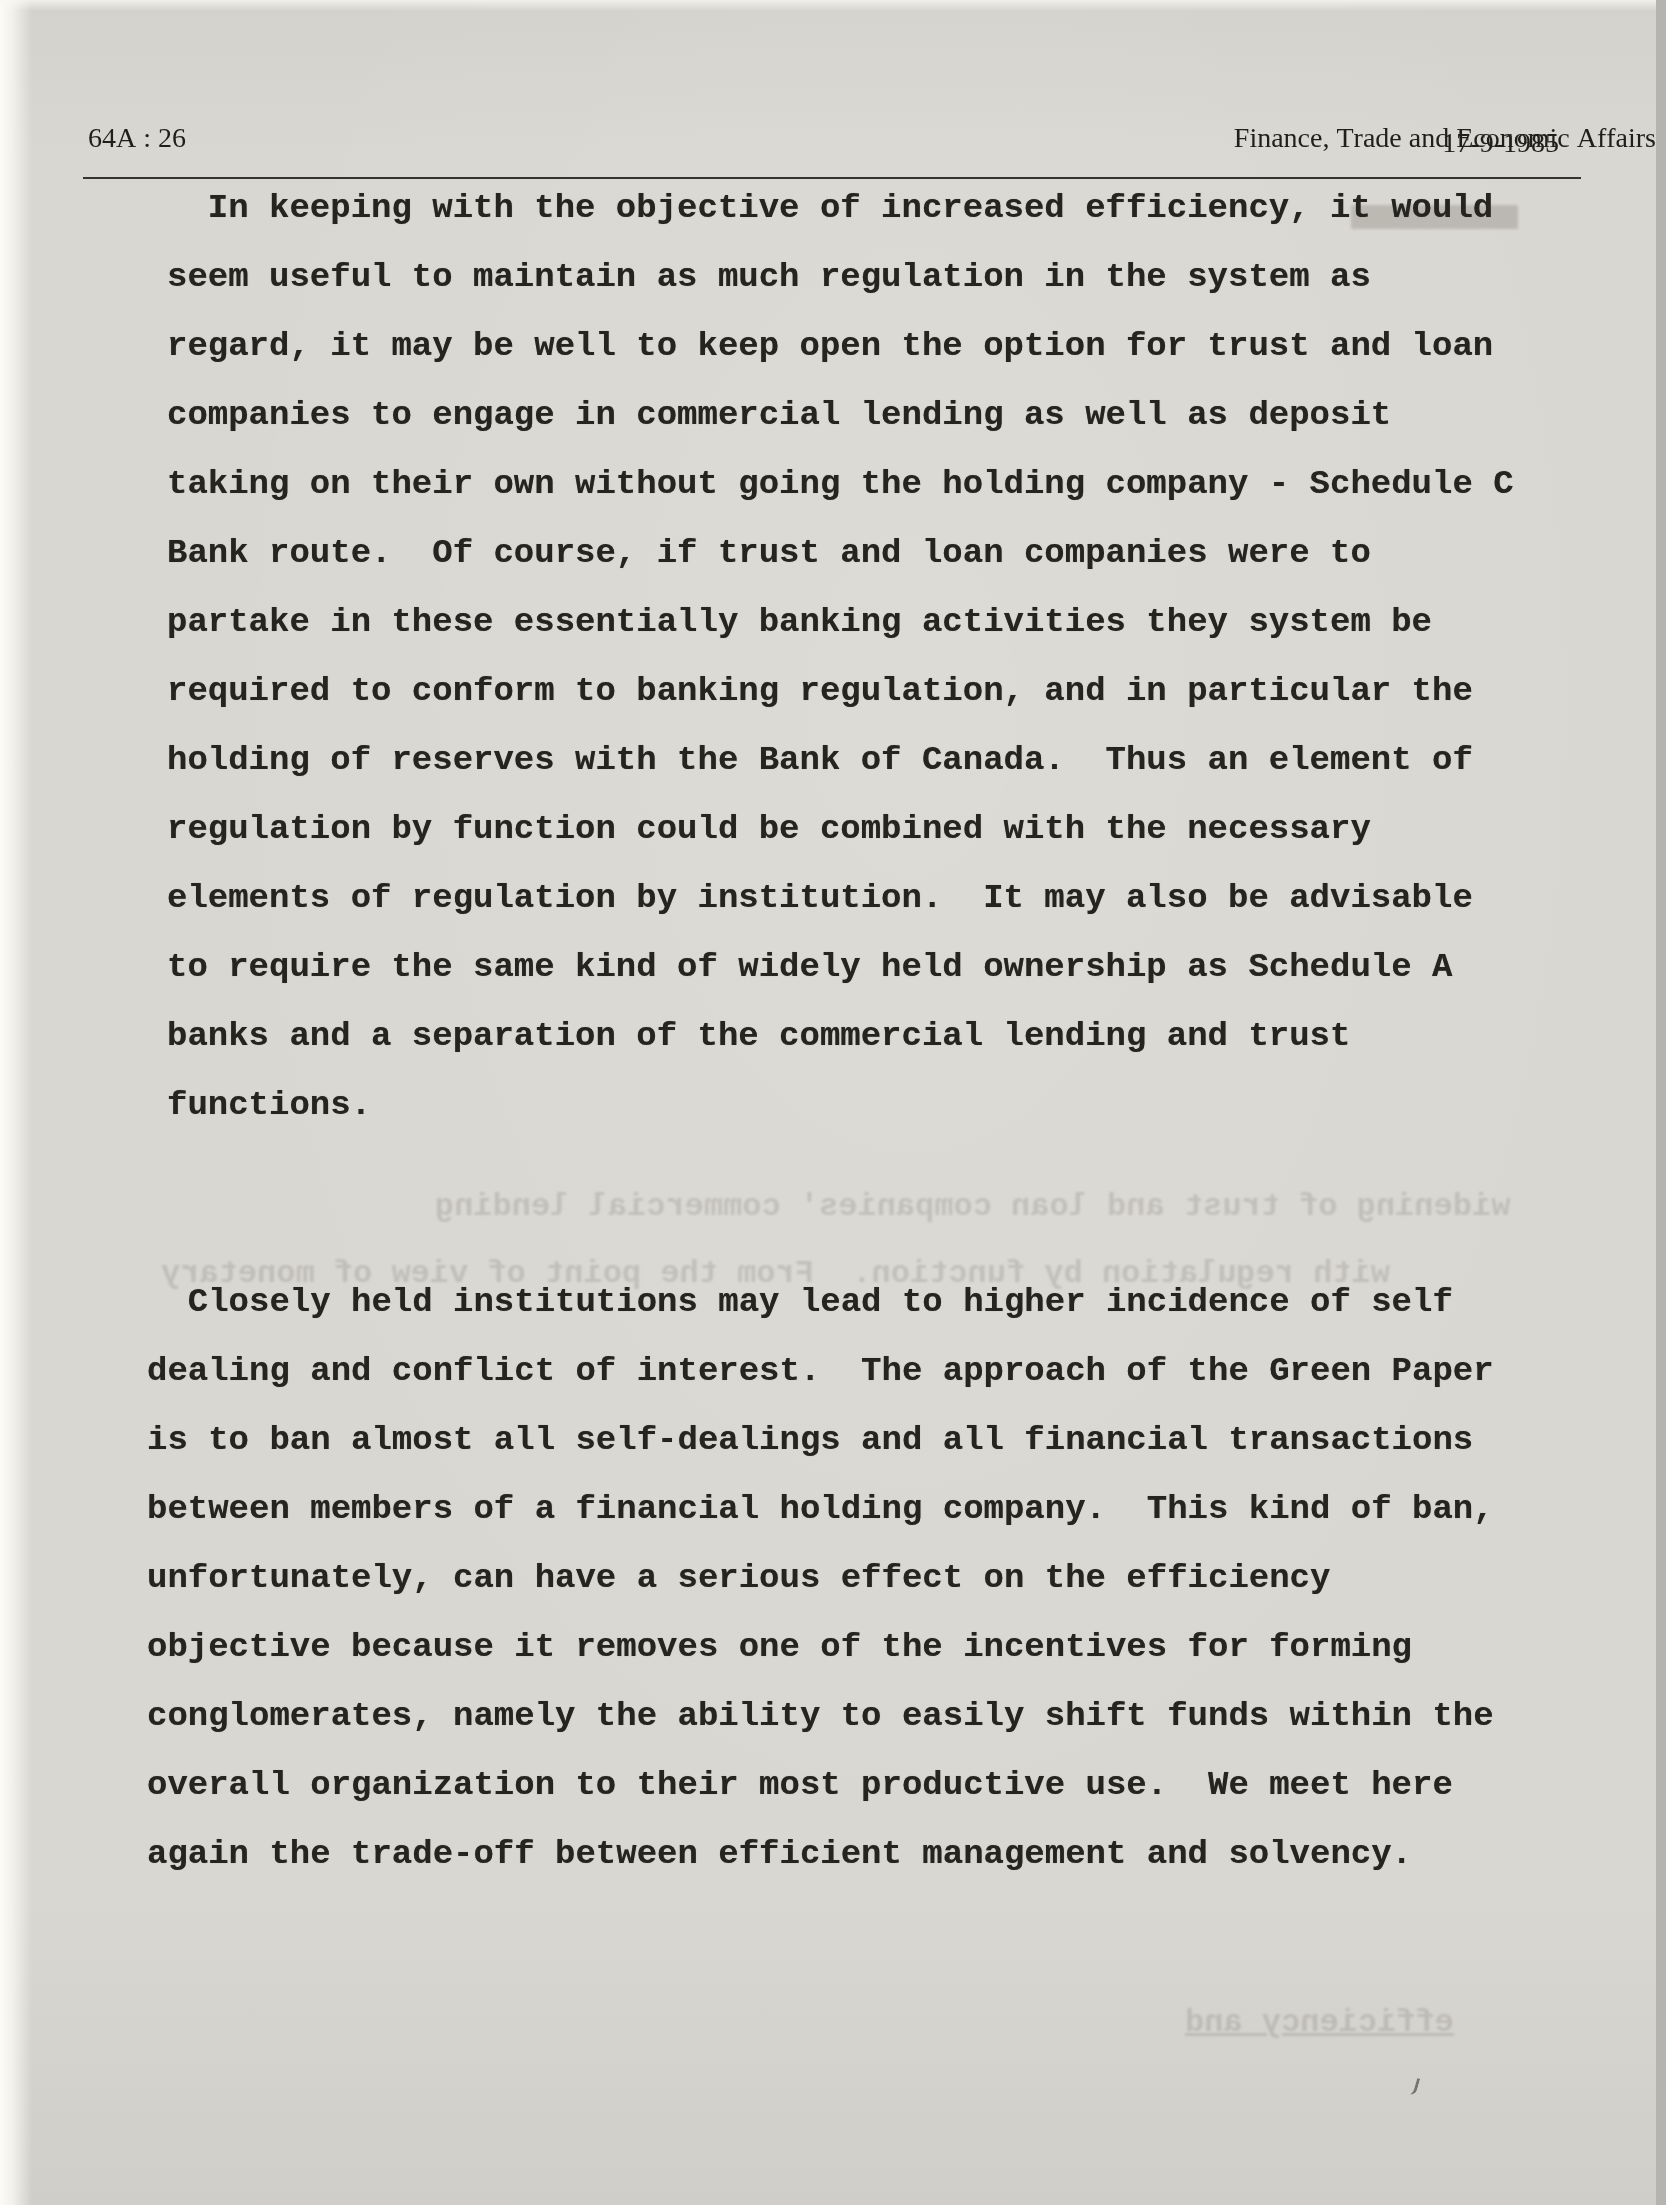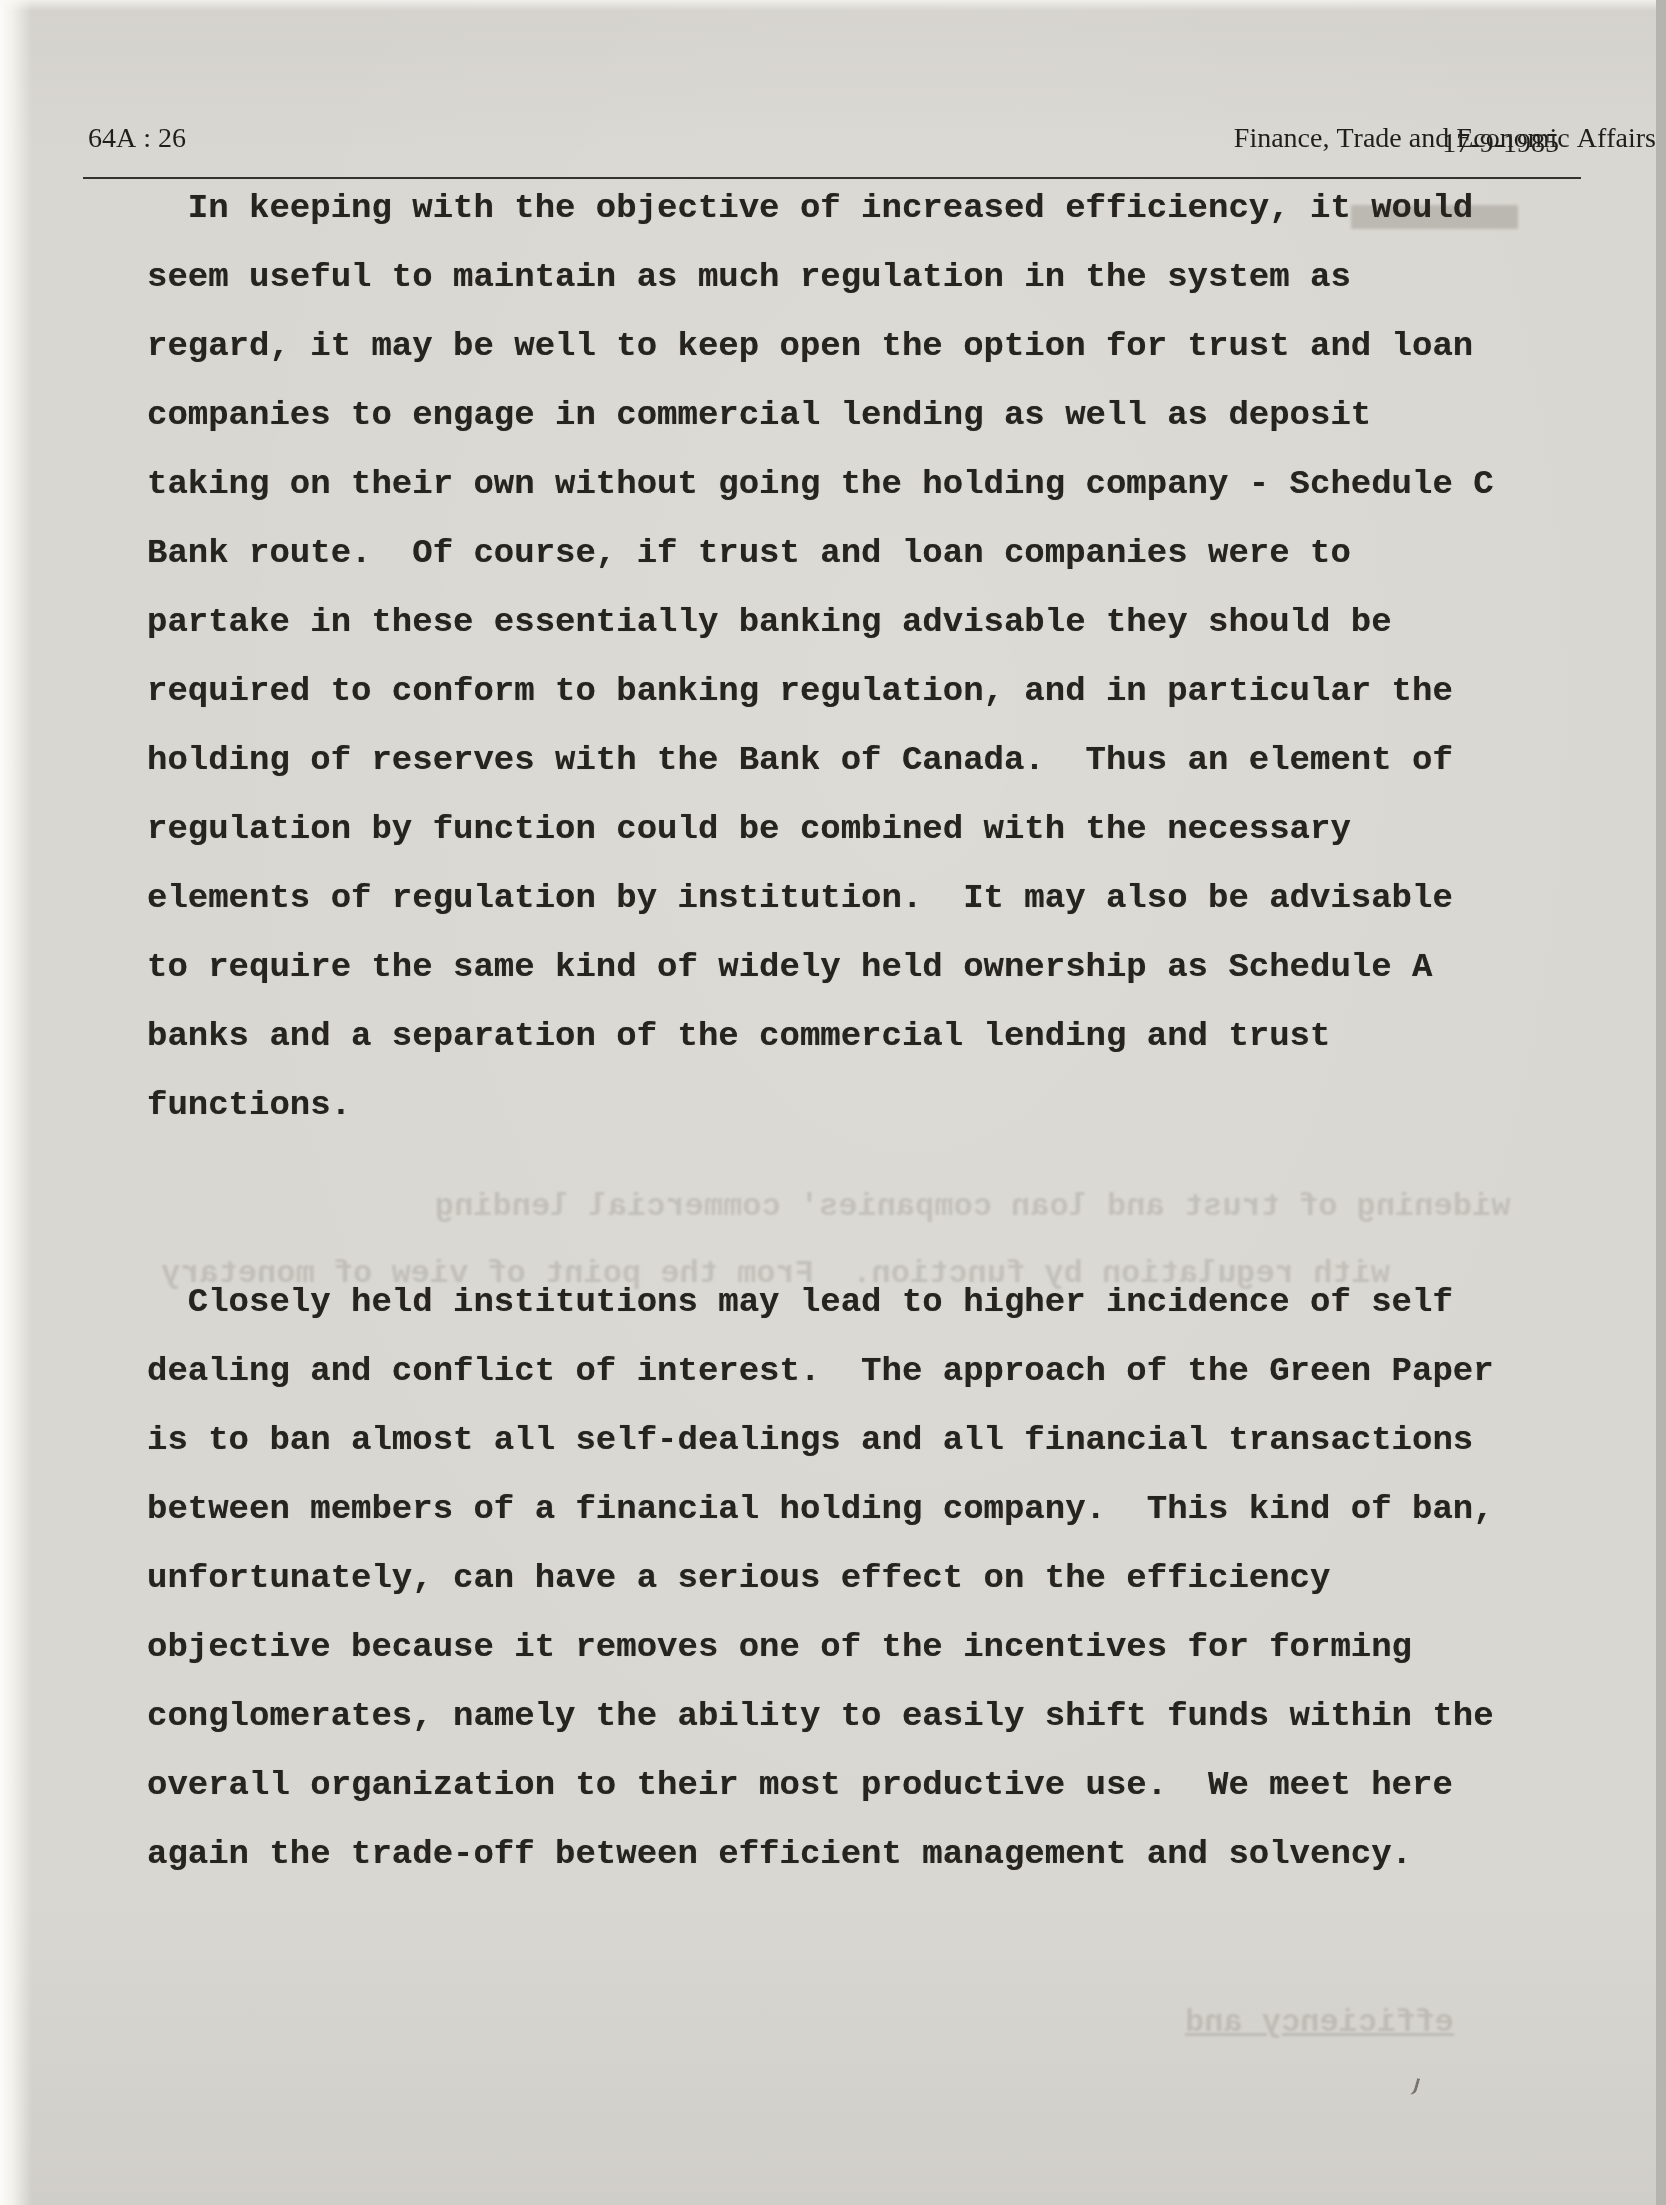--- a/index.html
+++ b/index.html
@@ -18,21 +18,21 @@
   .hdr{position:absolute;top:122px;left:0;width:100%;height:42px;
     font-family:"Liberation Serif",serif;font-size:28px;color:#201f1c;}
   .hdr .ref{position:absolute;left:88px;top:0;}
   .hdr .ttl{position:absolute;left:0;right:0;top:0;text-align:right;}
   .hdr .dt{position:absolute;right:97px;top:5px;}
   .rule{position:absolute;left:83px;top:177px;width:1498px;height:2.1px;background:#35332f;}
   .para{position:absolute;left:147px;width:1388px;
     font-family:"Liberation Mono","DejaVu Sans Mono",monospace;
     font-weight:bold;font-size:34px;line-height:69px;color:#26241f;
     text-shadow:0 0 0.7px rgba(38,36,31,0.45);}
-  .p1{top:174px;}
+  .p1{top:174px;margin-left:20px;}
   .p2{top:1268px;}
   .tline{white-space:pre;height:69px;}
   .ghost{position:absolute;
     font-family:"Liberation Mono","DejaVu Sans Mono",monospace;
     font-weight:bold;font-size:32px;color:#4b4840;opacity:0.17;
     transform:scaleX(-1);white-space:pre;filter:blur(0.8px);}
   .g1{top:1188px;left:435px;}
   .g2{top:1255px;left:161px;}
   .g3{top:2004px;left:1185px;text-decoration:underline;}
   .ghost-bar{position:absolute;top:205px;left:1351px;width:167px;height:24px;
@@ -57,21 +57,21 @@
 
   <div class="ghost-bar"></div>
 
   <section class="para p1">
     <div class="tline">  In keeping with the objective of increased efficiency, it would</div>
     <div class="tline">seem useful to maintain as much regulation in the system as</div>
     <div class="tline">regard, it may be well to keep open the option for trust and loan</div>
     <div class="tline">companies to engage in commercial lending as well as deposit</div>
     <div class="tline">taking on their own without going the holding company - Schedule C</div>
     <div class="tline">Bank route.  Of course, if trust and loan companies were to</div>
-    <div class="tline">partake in these essentially banking advisable they should be</div>
+    <div class="tline">partake in these essentially banking activities they system be</div>
     <div class="tline">required to conform to banking regulation, and in particular the</div>
     <div class="tline">holding of reserves with the Bank of Canada.  Thus an element of</div>
     <div class="tline">regulation by function could be combined with the necessary</div>
     <div class="tline">elements of regulation by institution.  It may also be advisable</div>
     <div class="tline">to require the same kind of widely held ownership as Schedule A</div>
     <div class="tline">banks and a separation of the commercial lending and trust</div>
     <div class="tline">functions.</div>
   </section>
 
   <section class="para p2">

